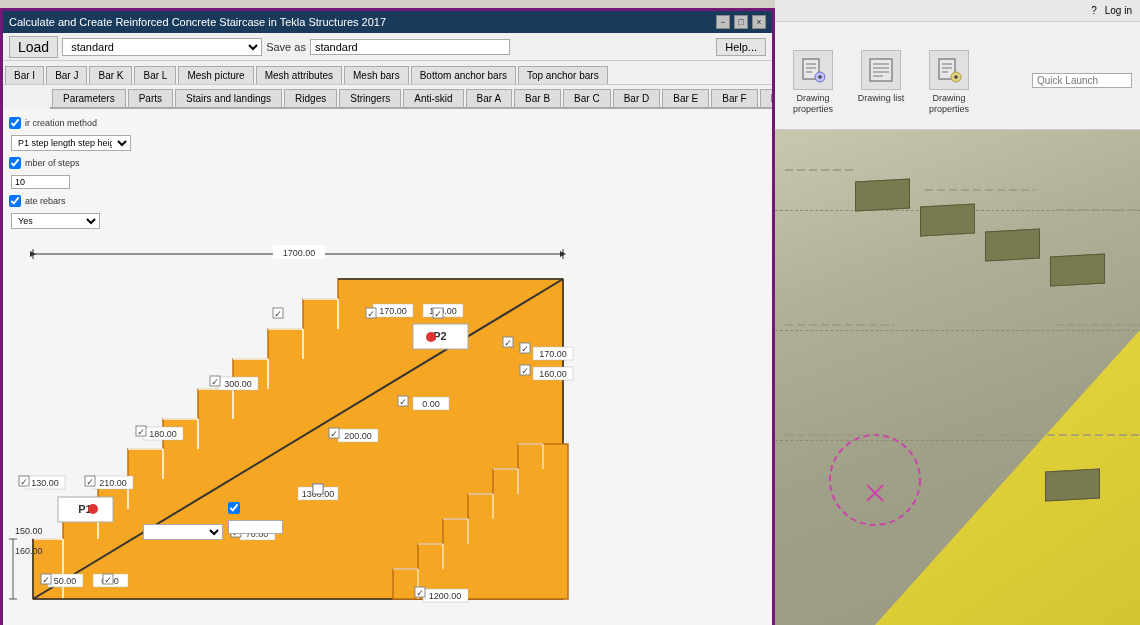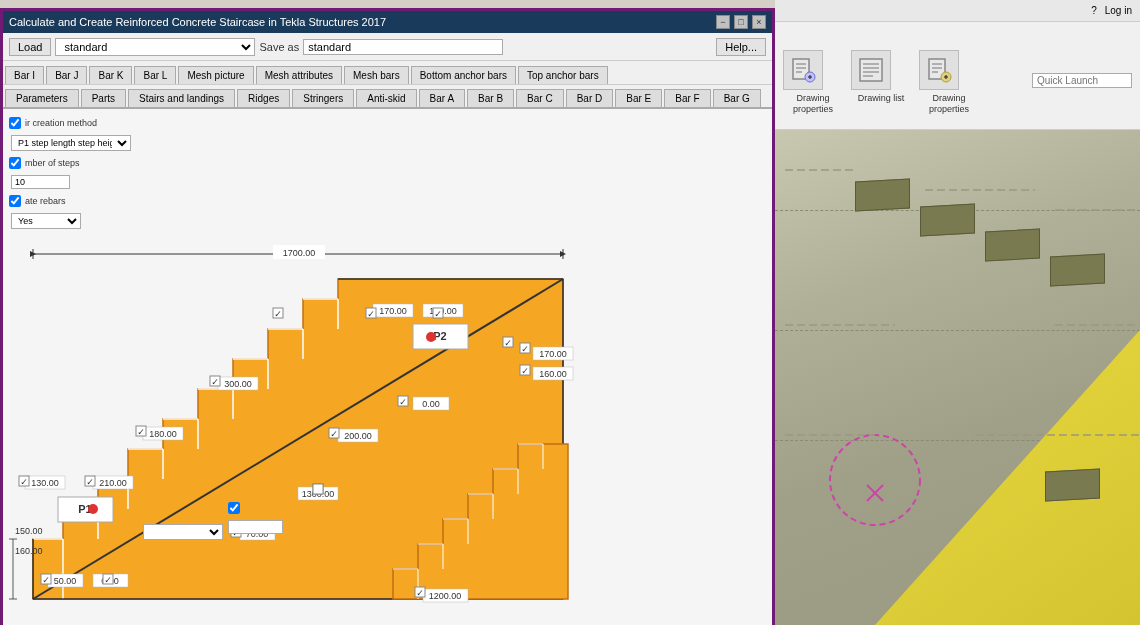--- a/index.html
+++ b/index.html
@@ -43,21 +43,21 @@
       align-items: center;
       padding: 3px 6px;
       gap: 4px;
       height: 28px;
     }
     .toolbar-btn {
       background: #e4e4e4;
       border: 1px solid #aaa;
       padding: 2px 8px;
       cursor: pointer;
-      font-size: 11px;
+      font-size: 14px;
     }
     .toolbar-select {
       border: 1px solid #aaa;
       background: white;
       padding: 1px 4px;
       font-size: 11px;
       width: 200px;
     }
     .toolbar-label { color: #333; font-size: 11px; }
     .toolbar-input {
@@ -100,20 +100,21 @@
 
     
     .tabs-row2 {
       background: #f0f0f0;
       border-bottom: 2px solid #aaa;
       display: flex;
       align-items: flex-end;
       padding: 0 2px;
       height: 24px;
       overflow: hidden;
+      margin-left: 47px;
     }
     .tab2 {
       padding: 3px 10px;
       border: 1px solid #aaa;
       border-bottom: none;
       background: #ddd;
       cursor: pointer;
       font-size: 10px;
       margin-right: 2px;
       white-space: nowrap;
@@ -165,20 +166,21 @@
     .ribbon-buttons {
       display: flex;
       align-items: flex-start;
       padding: 8px;
       gap: 8px;
       flex: 1;
     }
     .ribbon-btn {
       display: flex;
       flex-direction: column;
+      align-items: center;
       cursor: pointer;
       width: 60px;
     }
     .ribbon-icon {
       width: 40px; height: 40px;
       background: #e0e0e0;
       border: 1px solid #bbb;
       display: flex; align-items: center; justify-content: center;
       margin-bottom: 3px;
     }
@@ -458,21 +460,21 @@
         <span style="font-size:9px; color:#333; white-space:nowrap;">mber of steps</span>
       </div>
       <div style="margin-bottom:6px; margin-left:2px;">
         <input type="text" style="border: 1px solid rgb(170, 170, 170); background: white; padding: 1px 3px; font-size: 9px; width: 59px;" value="10">
       </div>
       <div class="param-row">
         <input type="checkbox" class="checkbox" checked="" style="">
         <span style="font-size:9px; color:#333; white-space:nowrap;">ate rebars</span>
       </div>
       <div style="margin-bottom:6px; margin-left:2px;">
-        <select style="border:1px solid #aaa; background:white; padding:1px 2px; font-size:9px; width:70px;">
+        <select style="border:1px solid #aaa; background:white; padding:1px 2px; font-size:9px; width:89px;">
           <option>Yes</option>
           <option>No</option>
         </select>
       </div>
     </div>
 
     <div style="position:absolute; left:140px; top:415px;">
       <select style="border:1px solid #aaa; background:white; padding:1px 2px; font-size:9px; width:80px;">
         <option></option>
       </select>

